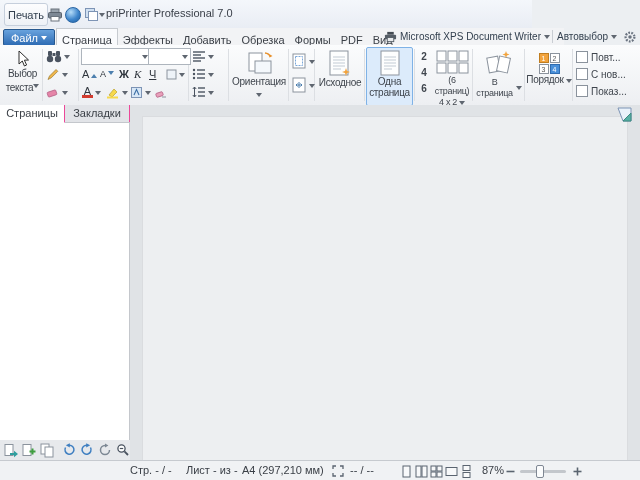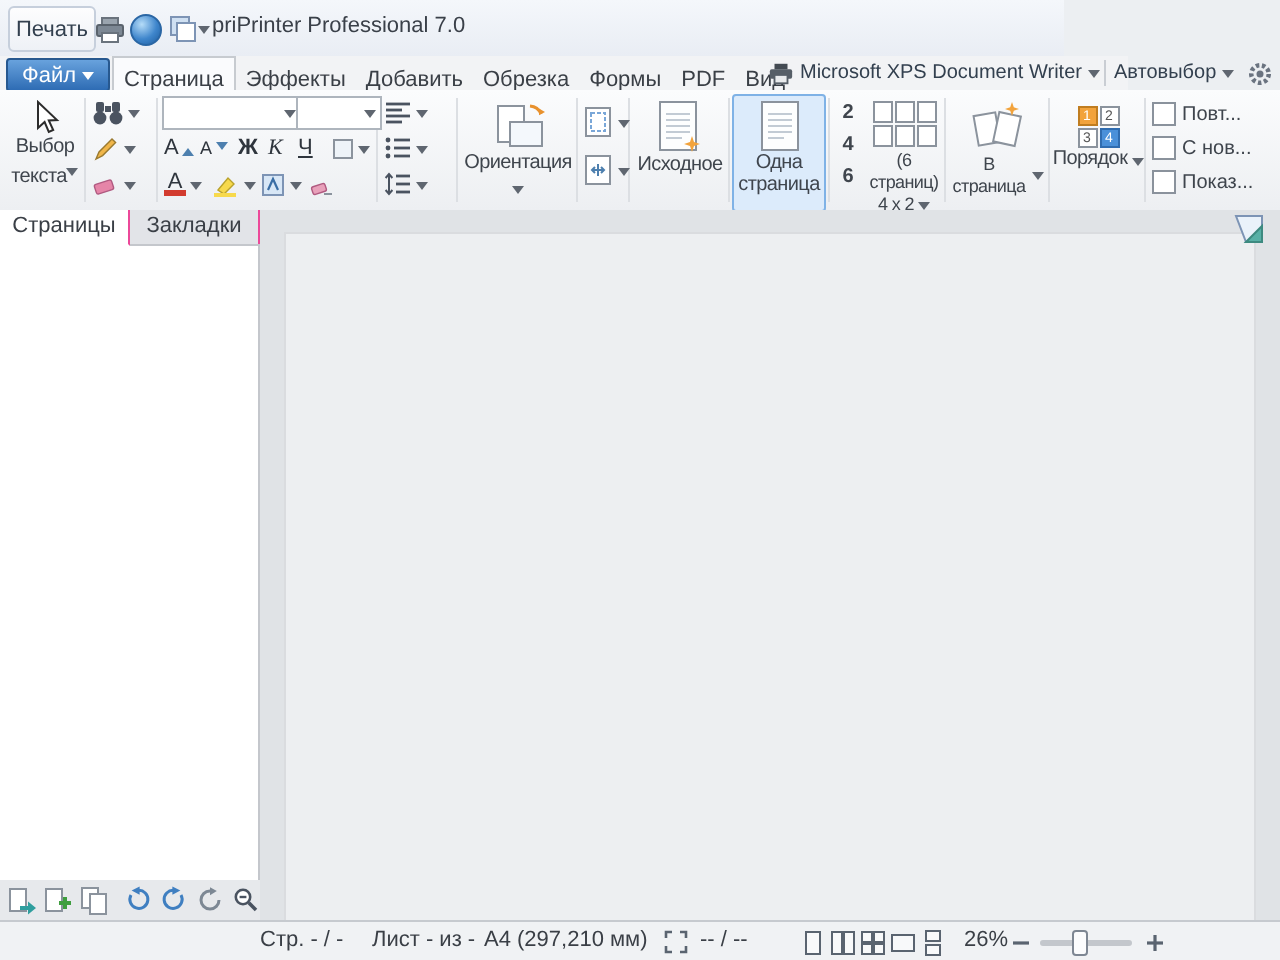--- a/index.html
+++ b/index.html
@@ -547,21 +547,21 @@
         <rect x="1" y="2.5" width="11" height="8" fill="#f8f9fa" stroke="#5a6470"></rect>
       </svg>
   </span>
   <span class="sticon" style="left:460px">
     <svg width="13" height="13" viewBox="0 0 13 13">
         <rect x="3" y="0.5" width="7" height="5" fill="#f8f9fa" stroke="#5a6470"></rect>
         <rect x="3" y="7.5" width="7" height="5" fill="#f8f9fa" stroke="#5a6470"></rect>
       </svg>
   </span>
 
-  <span class="st" style="left:482px">26%</span>
+  <span class="st" style="left:482px">87%</span>
   <span class="sticon" style="left:505px;top:5px">
     <svg width="11" height="11" viewBox="0 0 11 11">
         <line x1="1.5" y1="5.5" x2="9.5" y2="5.5" stroke="#5a6470" stroke-width="1.6"></line>
       </svg>
   </span>
   <span id="zoomtrack"></span>
   <span id="zoomthumb"></span>
   <span class="sticon" style="left:572px;top:5px">
     <svg width="11" height="11" viewBox="0 0 11 11">
         <line x1="1.5" y1="5.5" x2="9.5" y2="5.5" stroke="#5a6470" stroke-width="1.6"></line>

